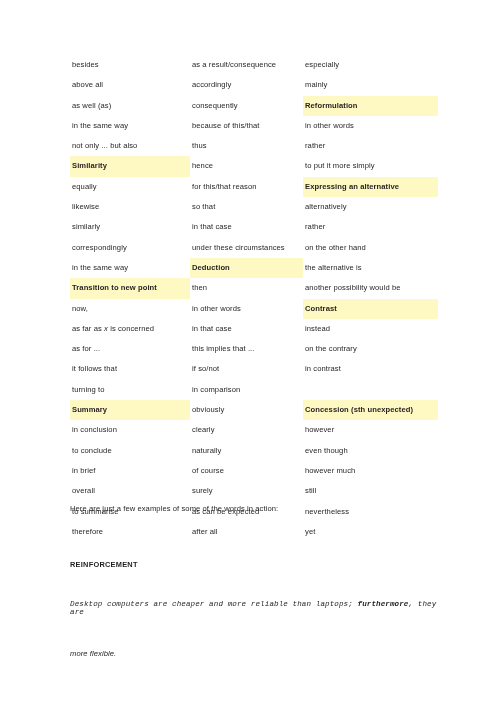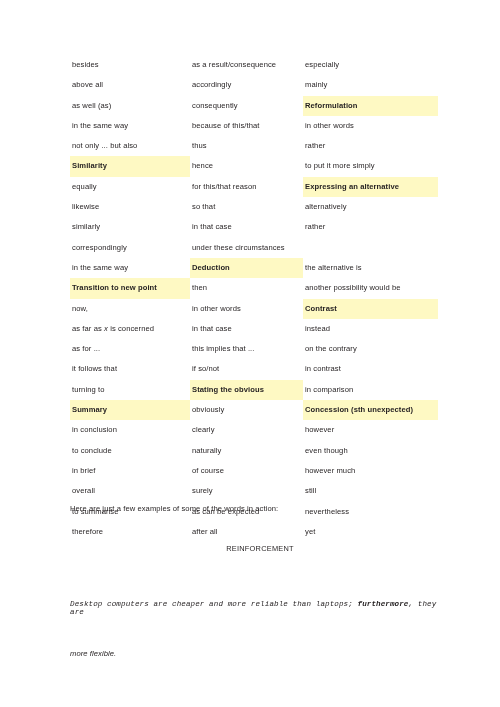--- a/index.html
+++ b/index.html
@@ -56,25 +56,24 @@
     position: absolute;
     left: 70px;
     width: 380px;
     font-size: 7.6px;
     letter-spacing: 0.08px;
   }
   .intro-line {
     top: 504px;
   }
   .section-heading {
-    top: 544px;
-    font-weight: normal;
+    top: 560px;
+    font-weight: bold;
     font-size: 7.4px;
     letter-spacing: 0.25px;
-    text-align: center;
   }
   .example-line-1 {
     top: 600px;
     font-style: italic;
     font-family: Liberation Mono, monospace;
   }
   .example-line-2 {
     top: 649px;
     font-style: italic;
   }
@@ -130,20 +129,21 @@
         <div class="cell col2">alternatively</div>
       </div>
       <div class="table-row">
         <div class="cell col0">similarly</div>
         <div class="cell col1">in that case</div>
         <div class="cell col2">rather</div>
       </div>
       <div class="table-row">
         <div class="cell col0">correspondingly</div>
         <div class="cell col1">under these circumstances</div>
+        <div class="cell col2">on the other hand</div>
       </div>
       <div class="table-row">
         <div class="cell col0">in the same way</div>
         <div class="cell col1 header">Deduction</div>
         <div class="cell col2">the alternative is</div>
       </div>
       <div class="table-row">
         <div class="cell col0 header">Transition to new point</div>
         <div class="cell col1">then</div>
         <div class="cell col2">another possibility would be</div>
@@ -163,21 +163,20 @@
         <div class="cell col1">this implies that ...</div>
         <div class="cell col2">on the contrary</div>
       </div>
       <div class="table-row">
         <div class="cell col0">it follows that</div>
         <div class="cell col1">if so/not</div>
         <div class="cell col2">in contrast</div>
       </div>
       <div class="table-row">
         <div class="cell col0">turning to</div>
-        <div class="cell col1 header">Stating the obvious</div>
         <div class="cell col2">in comparison</div>
       </div>
       <div class="table-row">
         <div class="cell col0 header">Summary</div>
         <div class="cell col1">obviously</div>
         <div class="cell col2 header">Concession (sth unexpected)</div>
       </div>
       <div class="table-row">
         <div class="cell col0">in conclusion</div>
         <div class="cell col1">clearly</div>

